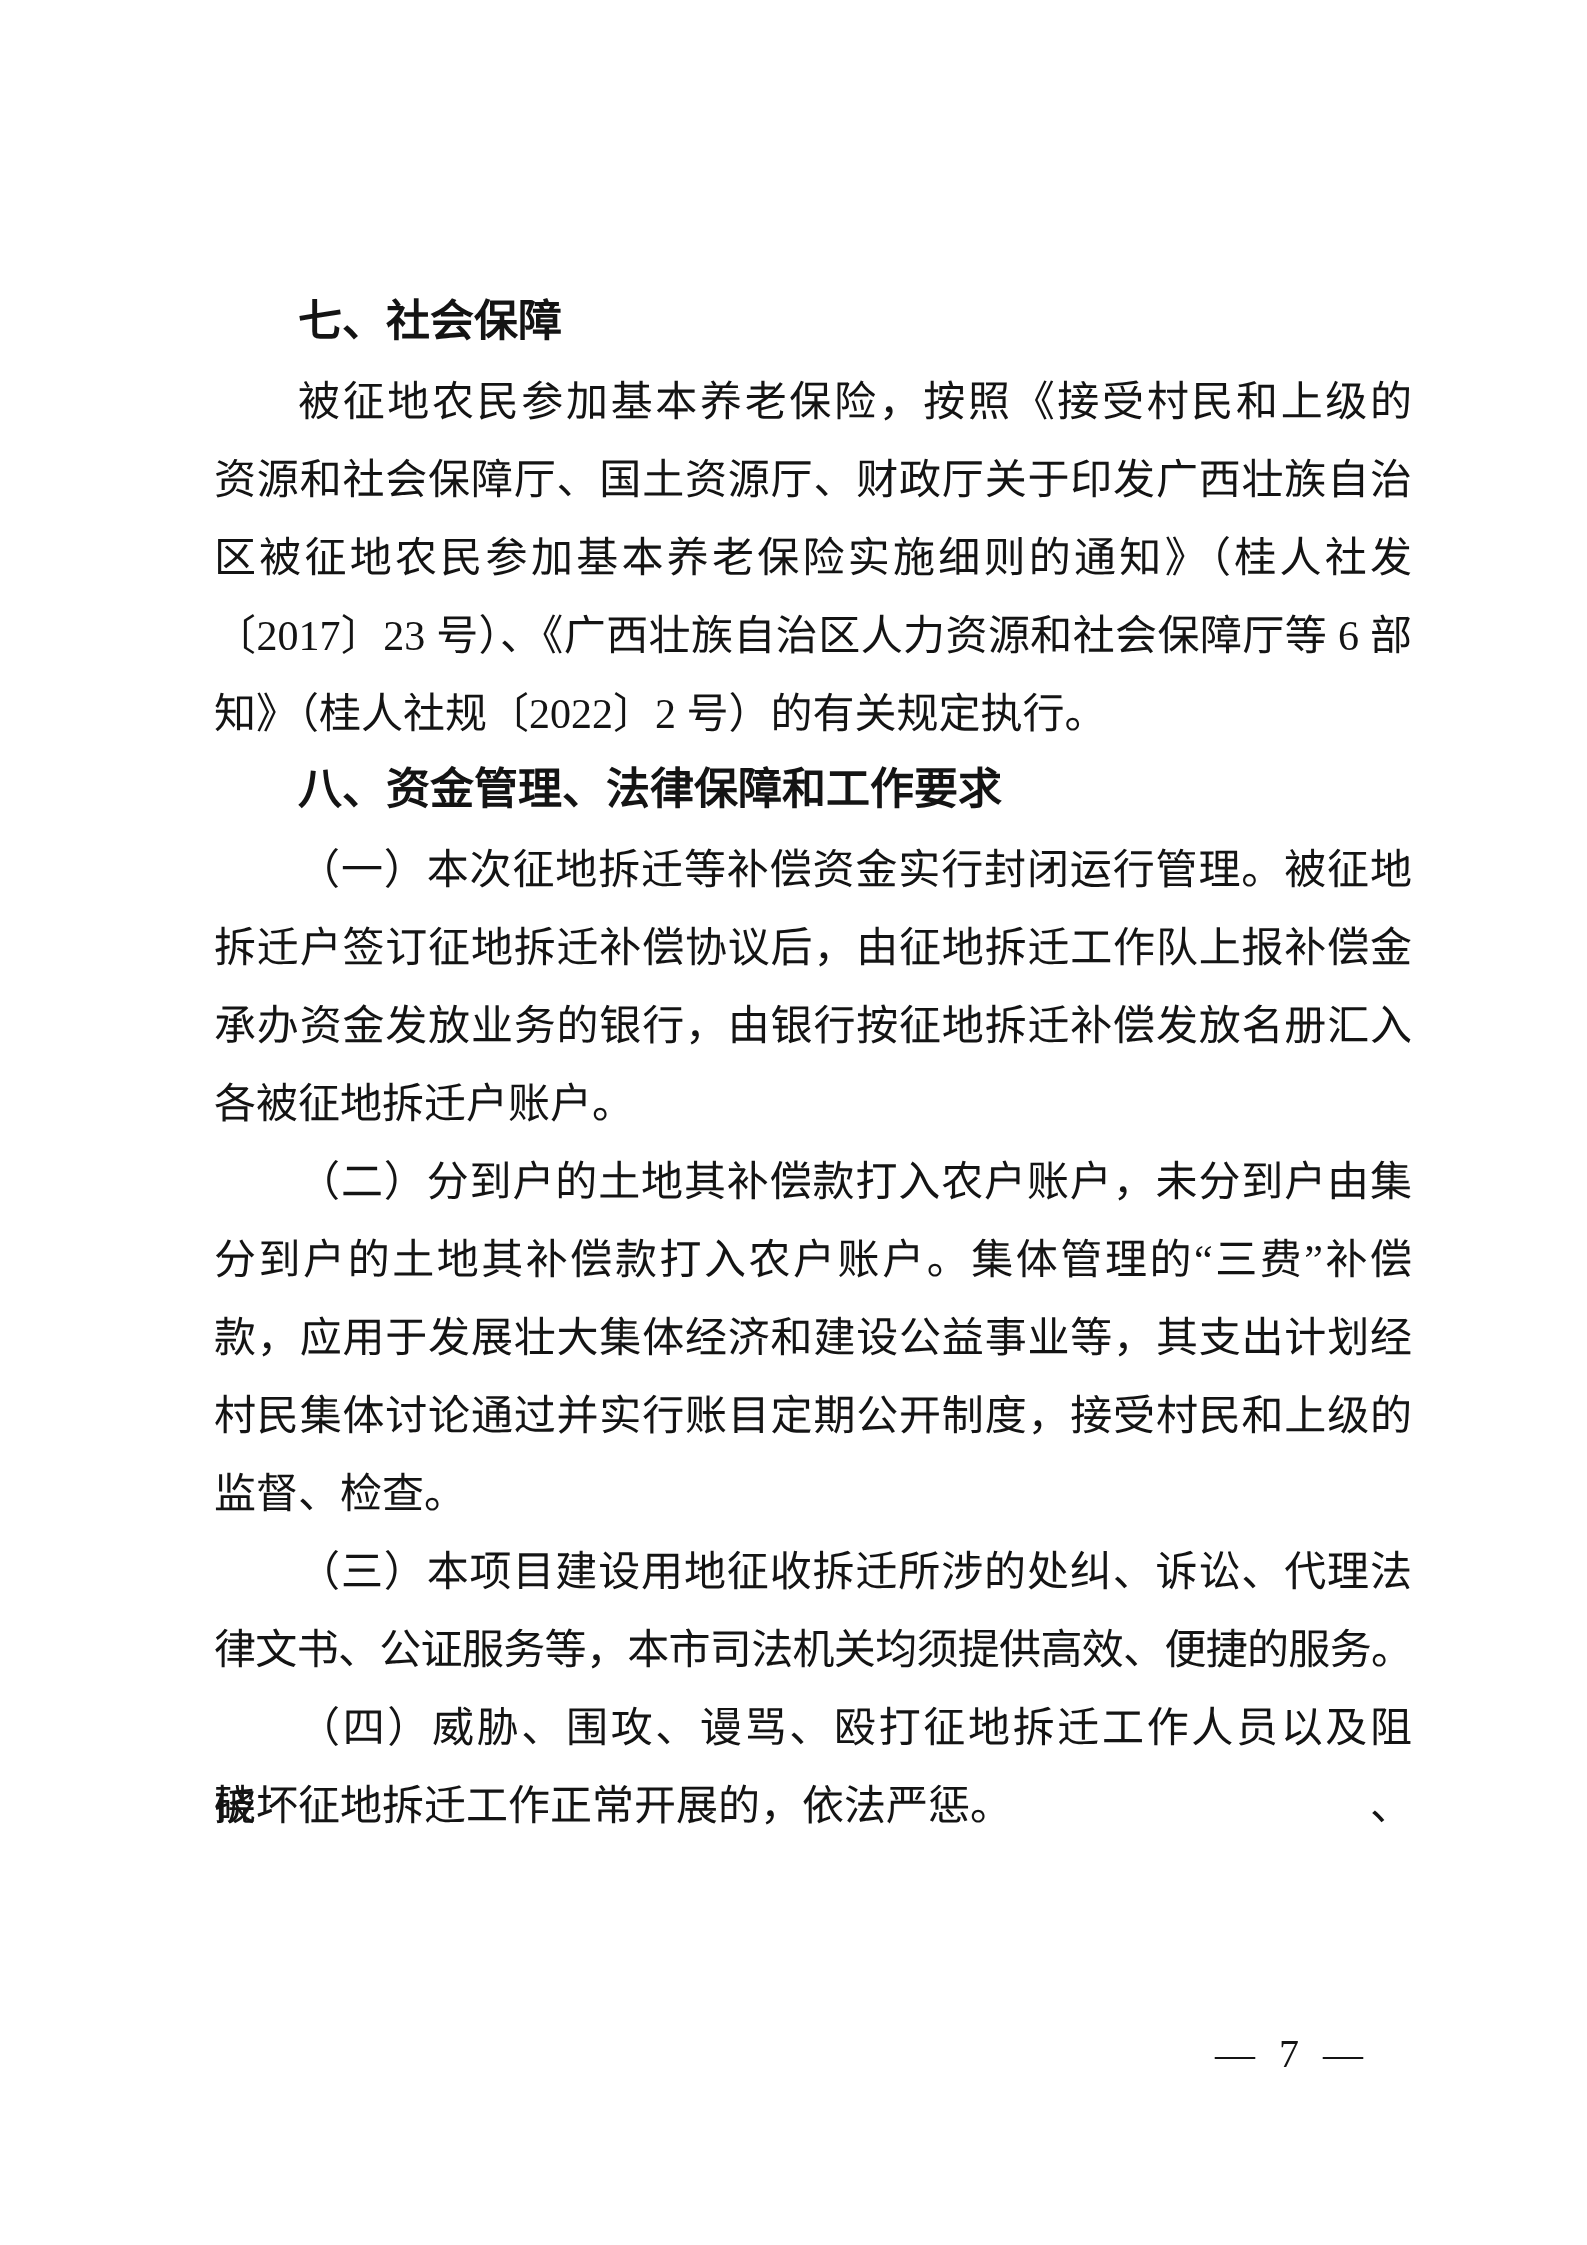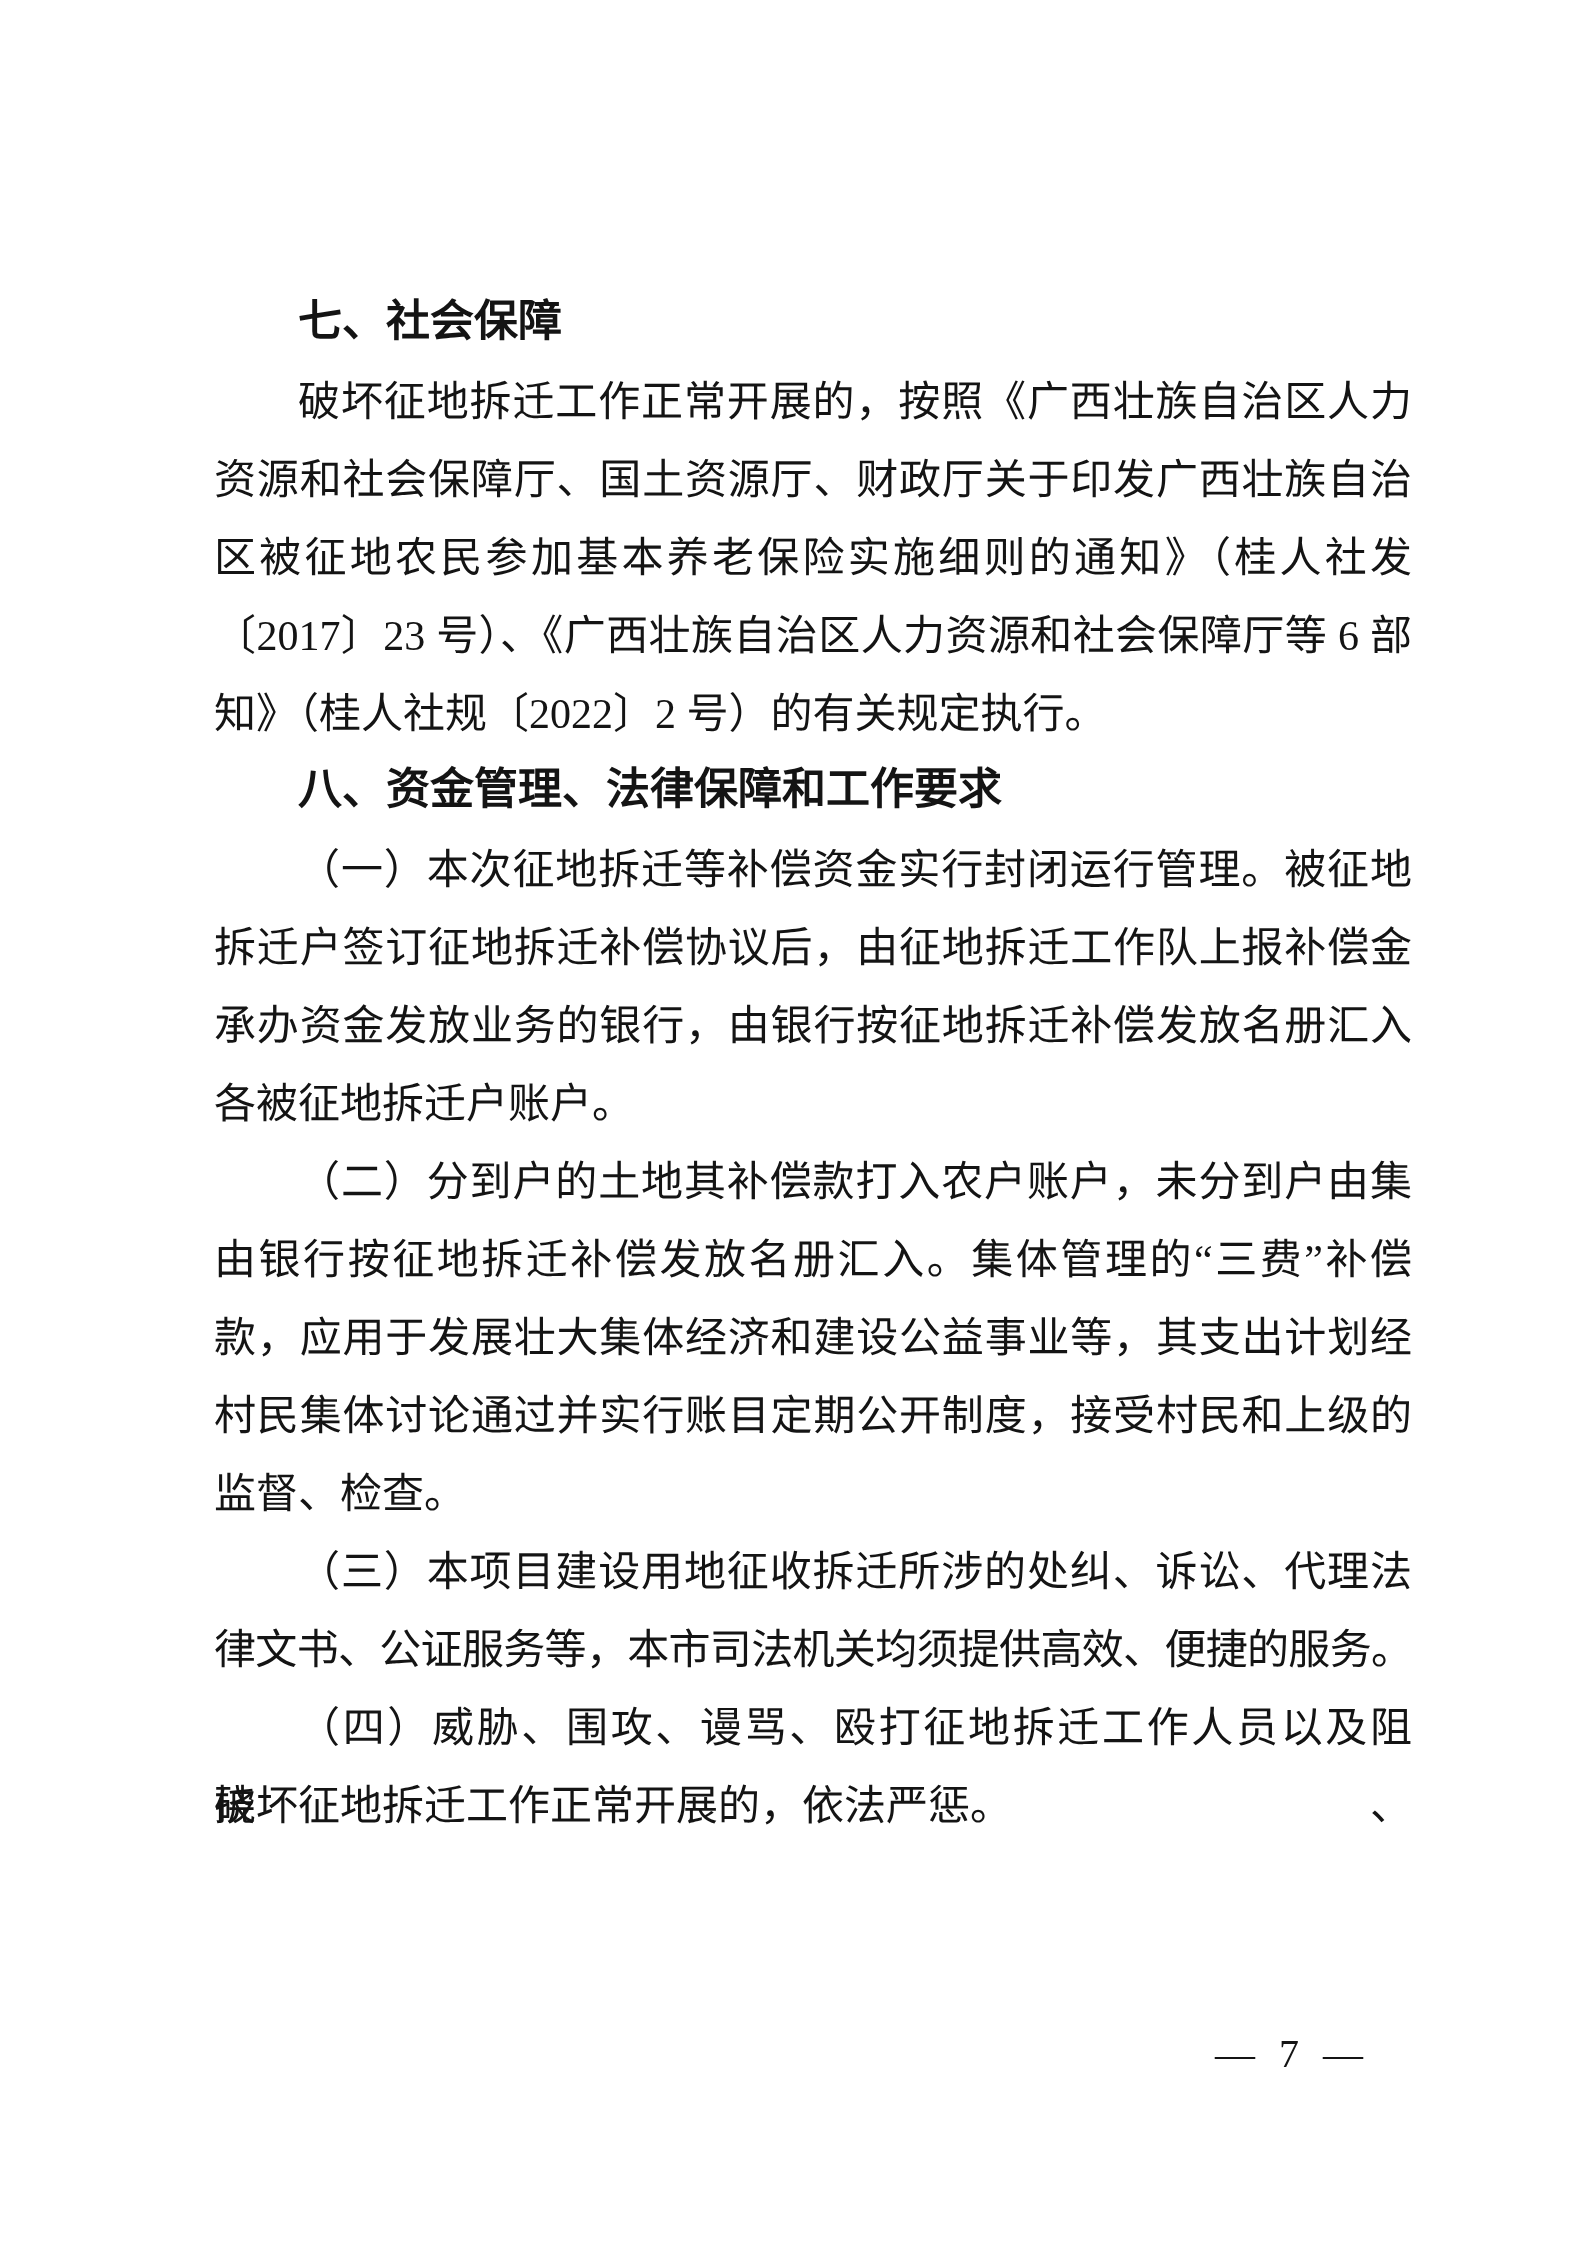--- a/index.html
+++ b/index.html
@@ -63,35 +63,35 @@
   }
 </style>
 </head>
 <body>
 
 <div class="page">
   <div class="content">
 
     <div class="row h ind">七、社会保障</div>
 
-    <div class="row just ind">破坏征地拆迁工作正常开展的，按照《广西壮族自治区人力</div>
+    <div class="row just ind">被征地农民参加基本养老保险，按照《接受村民和上级的</div>
     <div class="row just">资源和社会保障厅、国土资源厅、财政厅关于印发广西壮族自治</div>
     <div class="row just">区被征地农民参加基本养老保险实施细则的通知》（桂人社发</div>
     <div class="row just">〔2017〕23 号）、《广西壮族自治区人力资源和社会保障厅等 6 部</div>
     <div class="row last">知》（桂人社规〔2022〕2 号）的有关规定执行。</div>
 
     <div class="row h ind">八、资金管理、法律保障和工作要求</div>
 
     <div class="row just ind">（一）本次征地拆迁等补偿资金实行封闭运行管理。被征地</div>
     <div class="row just">拆迁户签订征地拆迁补偿协议后，由征地拆迁工作队上报补偿金</div>
     <div class="row just">承办资金发放业务的银行，由银行按征地拆迁补偿发放名册汇入</div>
     <div class="row last">各被征地拆迁户账户。</div>
 
     <div class="row just ind">（二）分到户的土地其补偿款打入农户账户，未分到户由集</div>
-    <div class="row just">由银行按征地拆迁补偿发放名册汇入。集体管理的“三费”补偿</div>
+    <div class="row just">分到户的土地其补偿款打入农户账户。集体管理的“三费”补偿</div>
     <div class="row just">款，应用于发展壮大集体经济和建设公益事业等，其支出计划经</div>
     <div class="row just">村民集体讨论通过并实行账目定期公开制度，接受村民和上级的</div>
     <div class="row last">监督、检查。</div>
 
     <div class="row just ind">（三）本项目建设用地征收拆迁所涉的处纠、诉讼、代理法</div>
     <div class="row just tight">律文书、公证服务等，本市司法机关均须提供高效、便捷的服务。</div>
 
     <div class="row just ind">（四）威胁、围攻、谩骂、殴打征地拆迁工作人员以及阻挠、</div>
     <div class="row last">破坏征地拆迁工作正常开展的，依法严惩。</div>
 

